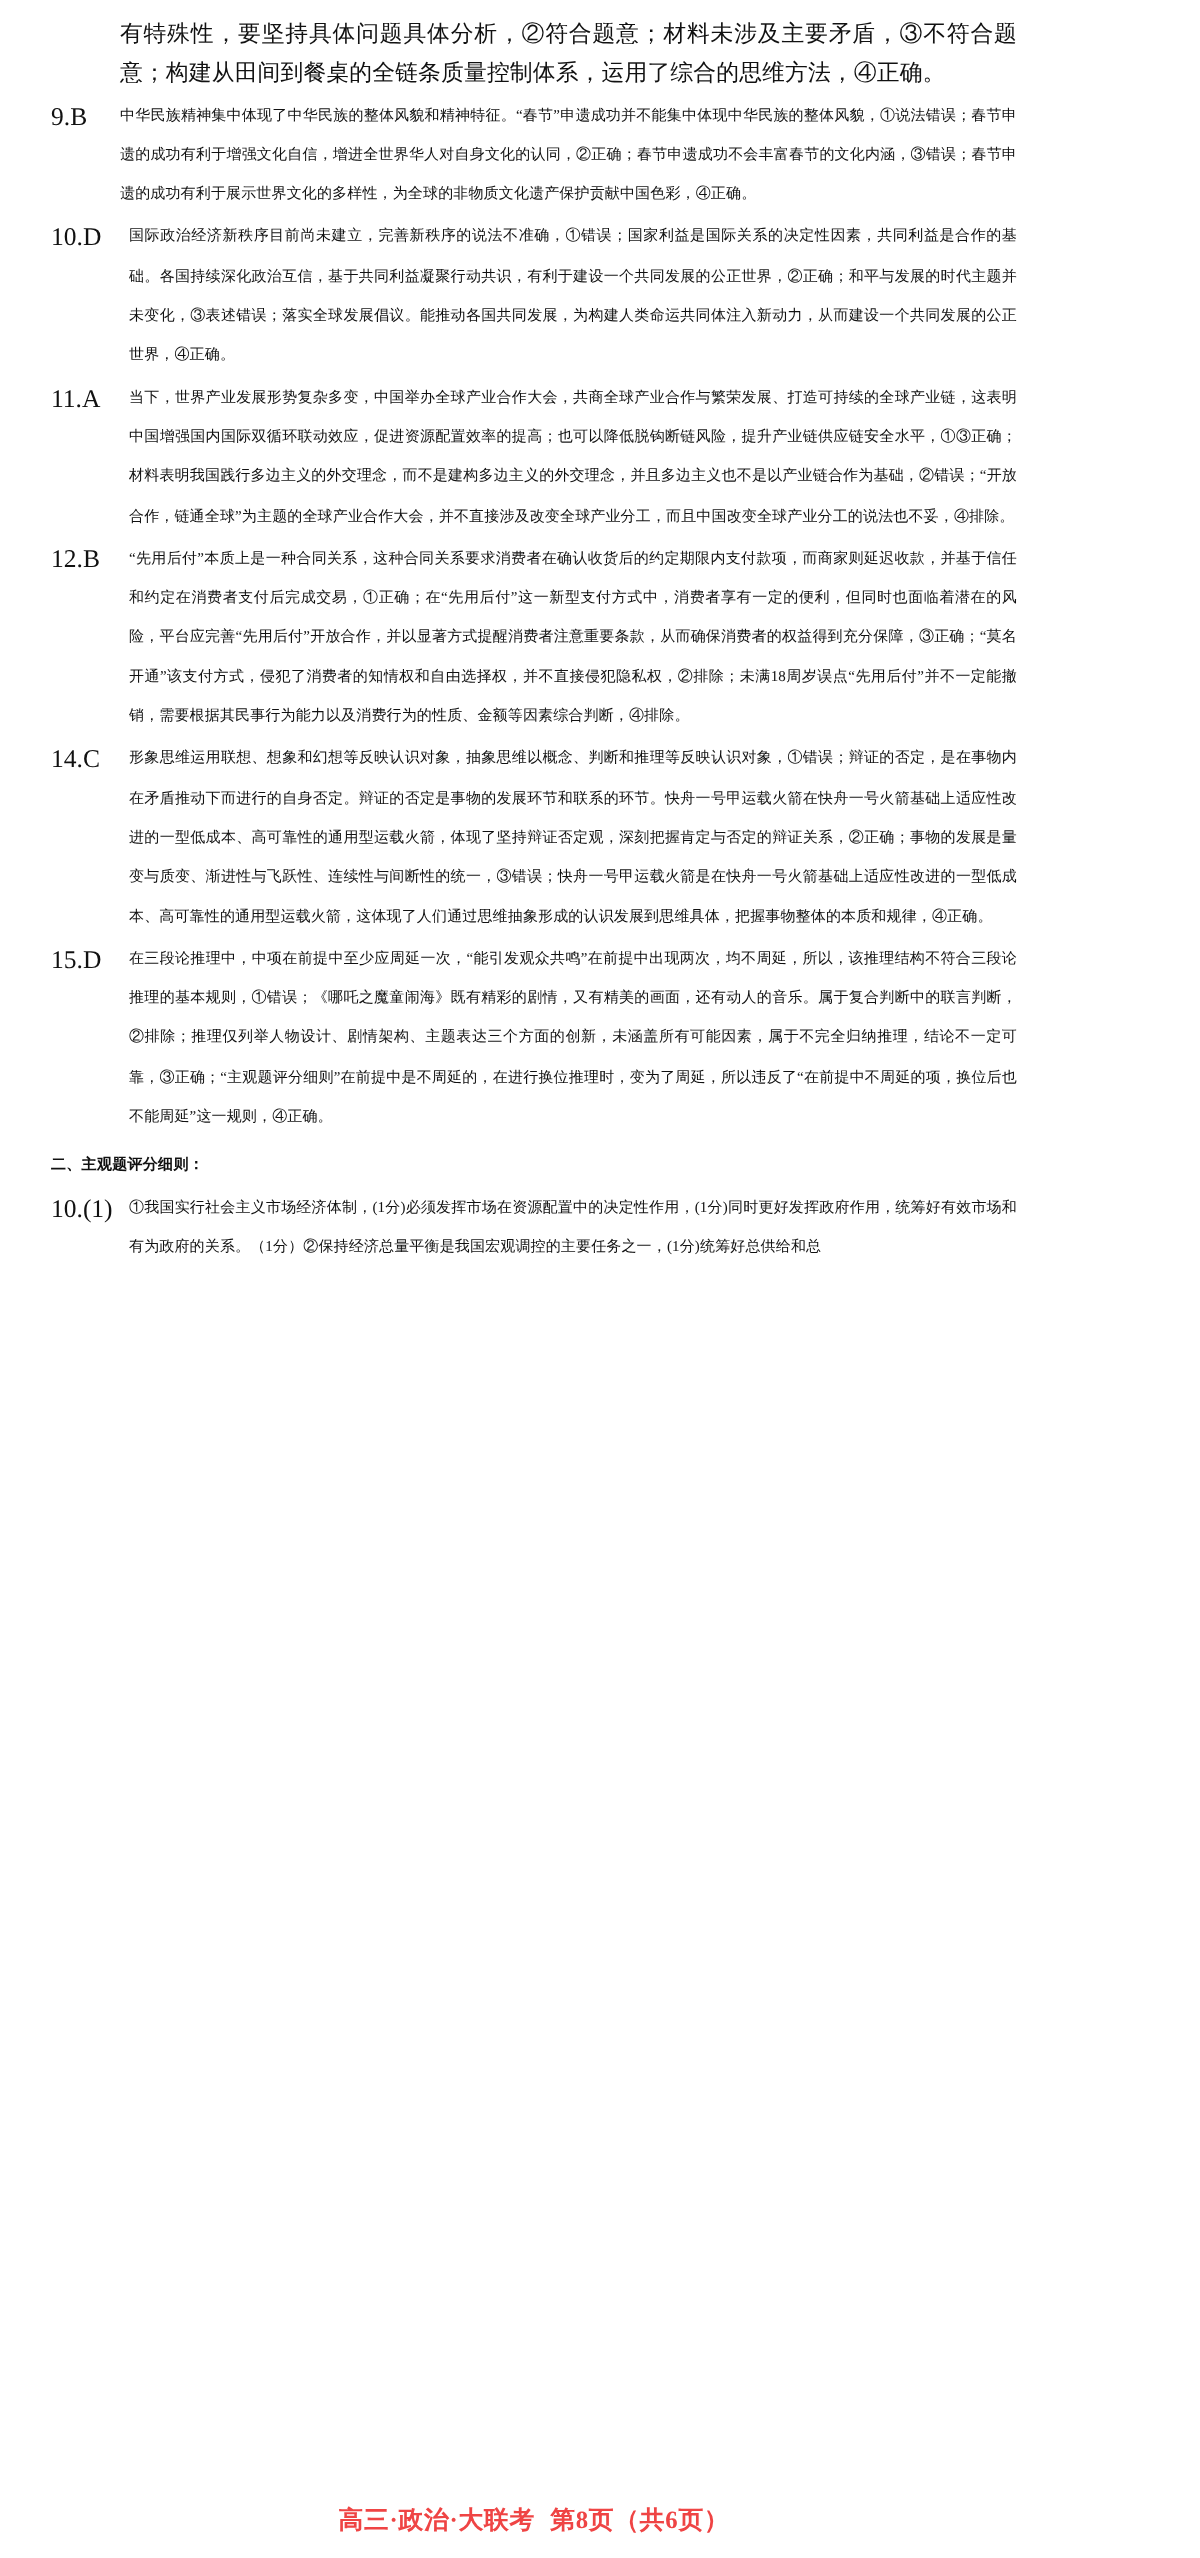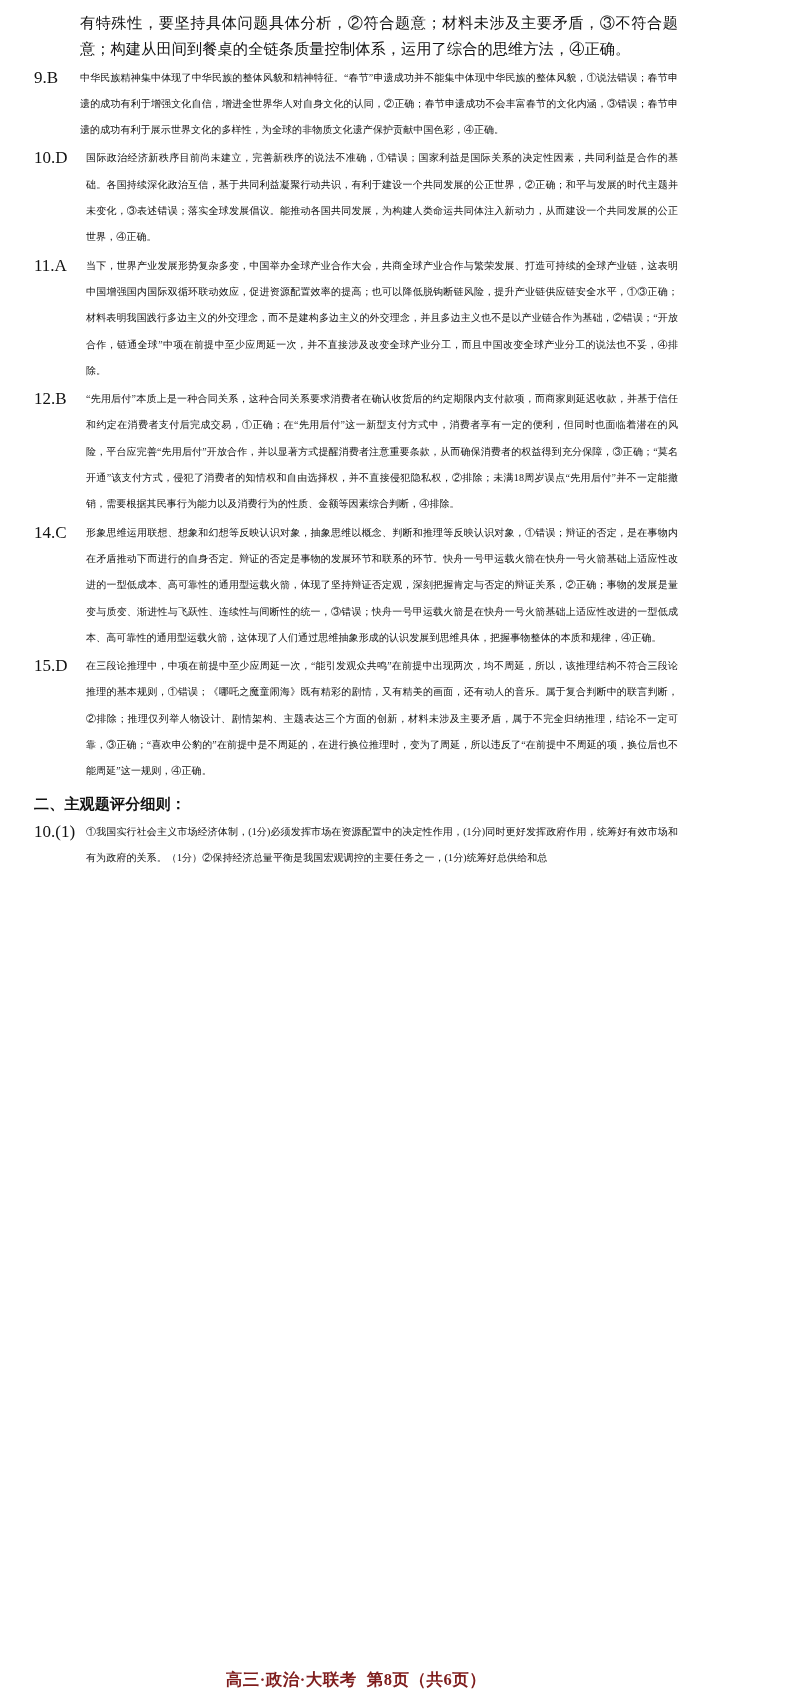--- a/index.html
+++ b/index.html
@@ -49,38 +49,38 @@
     font-size: 15.2px;
     line-height: 26.3px;
     text-align: justify;
     text-justify: inter-ideograph;
     margin: 0 0 2px 0;
     padding-left: 46px;
     text-indent: 0;
     letter-spacing: 0.1px;
   }
   .section-title {
-    font-size: 15px;
+    font-size: 10px;
     line-height: 26.3px;
     font-weight: bold;
     margin: 6px 0 2px 0;
     letter-spacing: 0.2px;
   }
   .footer {
     position: absolute;
     left: 0;
     right: 0;
     bottom: 14px;
     text-align: center;
     font-size: 16.5px;
     font-weight: bold;
     letter-spacing: 0.5px;
   }
   .footer .red {
-    color: #7f1d1d;
+    color: #ef4444;
     text-align: center;
   }
   .footer .sep {
     display: inline-block;
     width: 10px;
   }
 </style>
 </head>
 <body>
 
@@ -93,37 +93,37 @@
     <div class="para-body">中华民族精神集中体现了中华民族的整体风貌和精神特征。“春节”申遗成功并不能集中体现中华民族的整体风貌，①说法错误；春节申遗的成功有利于增强文化自信，增进全世界华人对自身文化的认同，②正确；春节申遗成功不会丰富春节的文化内涵，③错误；春节申遗的成功有利于展示世界文化的多样性，为全球的非物质文化遗产保护贡献中国色彩，④正确。</div>
   </div>
 
   <div class="para">
     <div class="para-num wide">10.D</div>
     <div class="para-body">国际政治经济新秩序目前尚未建立，完善新秩序的说法不准确，①错误；国家利益是国际关系的决定性因素，共同利益是合作的基础。各国持续深化政治互信，基于共同利益凝聚行动共识，有利于建设一个共同发展的公正世界，②正确；和平与发展的时代主题并未变化，③表述错误；落实全球发展倡议。能推动各国共同发展，为构建人类命运共同体注入新动力，从而建设一个共同发展的公正世界，④正确。</div>
   </div>
 
   <div class="para">
     <div class="para-num wide">11.A</div>
-    <div class="para-body">当下，世界产业发展形势复杂多变，中国举办全球产业合作大会，共商全球产业合作与繁荣发展、打造可持续的全球产业链，这表明中国增强国内国际双循环联动效应，促进资源配置效率的提高；也可以降低脱钩断链风险，提升产业链供应链安全水平，①③正确；材料表明我国践行多边主义的外交理念，而不是建构多边主义的外交理念，并且多边主义也不是以产业链合作为基础，②错误；“开放合作，链通全球”中项在前提中至少应周延一次，并不直接涉及改变全球产业分工，而且中国改变全球产业分工的说法也不妥，④排除。</div>
+    <div class="para-body">当下，世界产业发展形势复杂多变，中国举办全球产业合作大会，共商全球产业合作与繁荣发展、打造可持续的全球产业链，这表明中国增强国内国际双循环联动效应，促进资源配置效率的提高；也可以降低脱钩断链风险，提升产业链供应链安全水平，①③正确；材料表明我国践行多边主义的外交理念，而不是建构多边主义的外交理念，并且多边主义也不是以产业链合作为基础，②错误；“开放合作，链通全球”为主题的全球产业合作大会，并不直接涉及改变全球产业分工，而且中国改变全球产业分工的说法也不妥，④排除。</div>
   </div>
 
   <div class="para">
     <div class="para-num wide">12.B</div>
     <div class="para-body">“先用后付”本质上是一种合同关系，这种合同关系要求消费者在确认收货后的约定期限内支付款项，而商家则延迟收款，并基于信任和约定在消费者支付后完成交易，①正确；在“先用后付”这一新型支付方式中，消费者享有一定的便利，但同时也面临着潜在的风险，平台应完善“先用后付”开放合作，并以显著方式提醒消费者注意重要条款，从而确保消费者的权益得到充分保障，③正确；“莫名开通”该支付方式，侵犯了消费者的知情权和自由选择权，并不直接侵犯隐私权，②排除；未满18周岁误点“先用后付”并不一定能撤销，需要根据其民事行为能力以及消费行为的性质、金额等因素综合判断，④排除。</div>
   </div>
 
 
   <div class="para">
     <div class="para-num wide">14.C</div>
     <div class="para-body">形象思维运用联想、想象和幻想等反映认识对象，抽象思维以概念、判断和推理等反映认识对象，①错误；辩证的否定，是在事物内在矛盾推动下而进行的自身否定。辩证的否定是事物的发展环节和联系的环节。快舟一号甲运载火箭在快舟一号火箭基础上适应性改进的一型低成本、高可靠性的通用型运载火箭，体现了坚持辩证否定观，深刻把握肯定与否定的辩证关系，②正确；事物的发展是量变与质变、渐进性与飞跃性、连续性与间断性的统一，③错误；快舟一号甲运载火箭是在快舟一号火箭基础上适应性改进的一型低成本、高可靠性的通用型运载火箭，这体现了人们通过思维抽象形成的认识发展到思维具体，把握事物整体的本质和规律，④正确。</div>
   </div>
 
   <div class="para">
     <div class="para-num wide">15.D</div>
-    <div class="para-body">在三段论推理中，中项在前提中至少应周延一次，“能引发观众共鸣”在前提中出现两次，均不周延，所以，该推理结构不符合三段论推理的基本规则，①错误；《哪吒之魔童闹海》既有精彩的剧情，又有精美的画面，还有动人的音乐。属于复合判断中的联言判断，②排除；推理仅列举人物设计、剧情架构、主题表达三个方面的创新，材料未涉及主要矛盾，属于不完全归纳推理，结论不一定可靠，③正确；“喜欢申公豹的”在前提中是不周延的，在进行换位推理时，变为了周延，所以违反了“在前提中不周延的项，换位后也不能周延”这一规则，④正确。</div>
+    <div class="para-body">在三段论推理中，中项在前提中至少应周延一次，“能引发观众共鸣”在前提中出现两次，均不周延，所以，该推理结构不符合三段论推理的基本规则，①错误；《哪吒之魔童闹海》既有精彩的剧情，又有精美的画面，还有动人的音乐。属于复合判断中的联言判断，②排除；推理仅列举人物设计、剧情架构、主题表达三个方面的创新，未涵盖所有可能因素，属于不完全归纳推理，结论不一定可靠，③正确；“主观题评分细则”在前提中是不周延的，在进行换位推理时，变为了周延，所以违反了“在前提中不周延的项，换位后也不能周延”这一规则，④正确。</div>
   </div>
 
   <div class="section-title">二、主观题评分细则：</div>
 
   <div class="para">
     <div class="para-num wide">10.(1)</div>
     <div class="para-body">①我国实行社会主义市场经济体制，(1分)必须发挥市场在资源配置中的决定性作用，(1分)同时更好发挥政府作用，统筹好有效市场和有为政府的关系。（1分）②保持经济总量平衡是我国宏观调控的主要任务之一，(1分)统筹好总供给和总</div>
   </div>
 
   <div class="footer">

